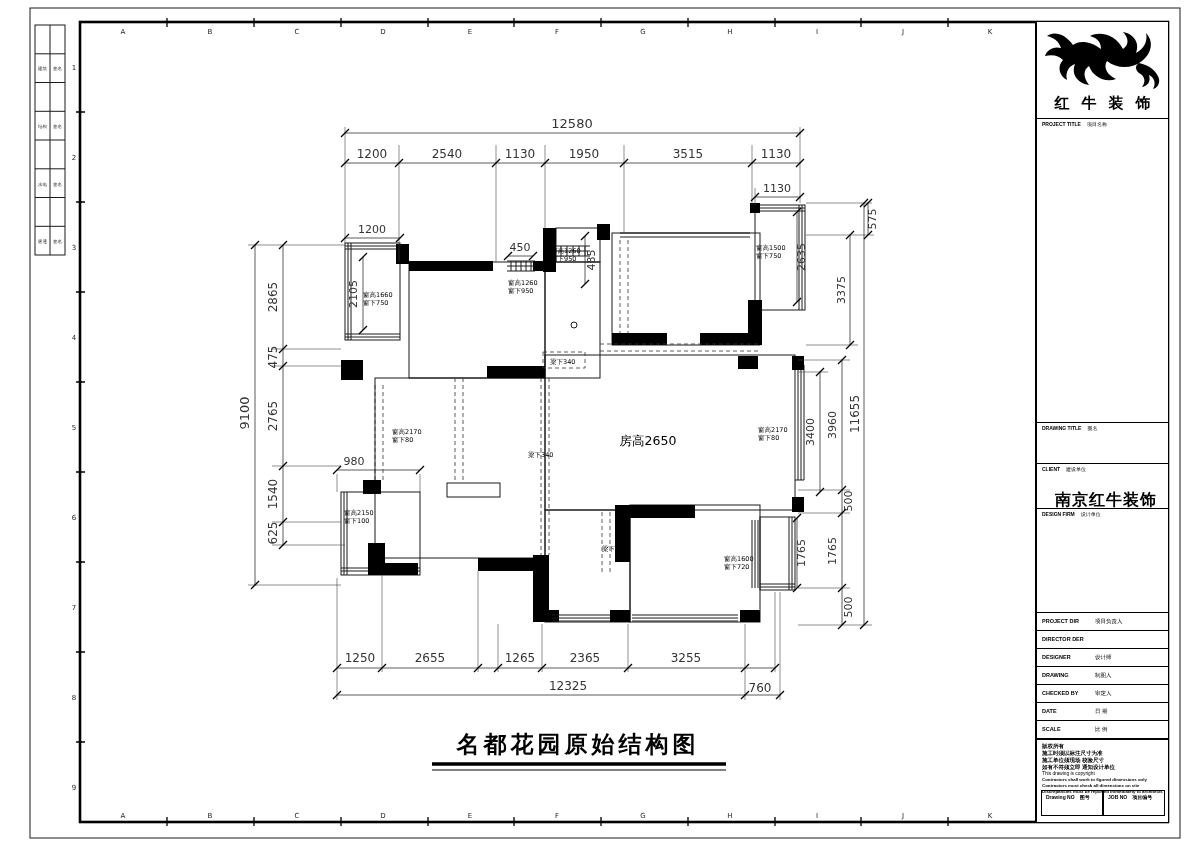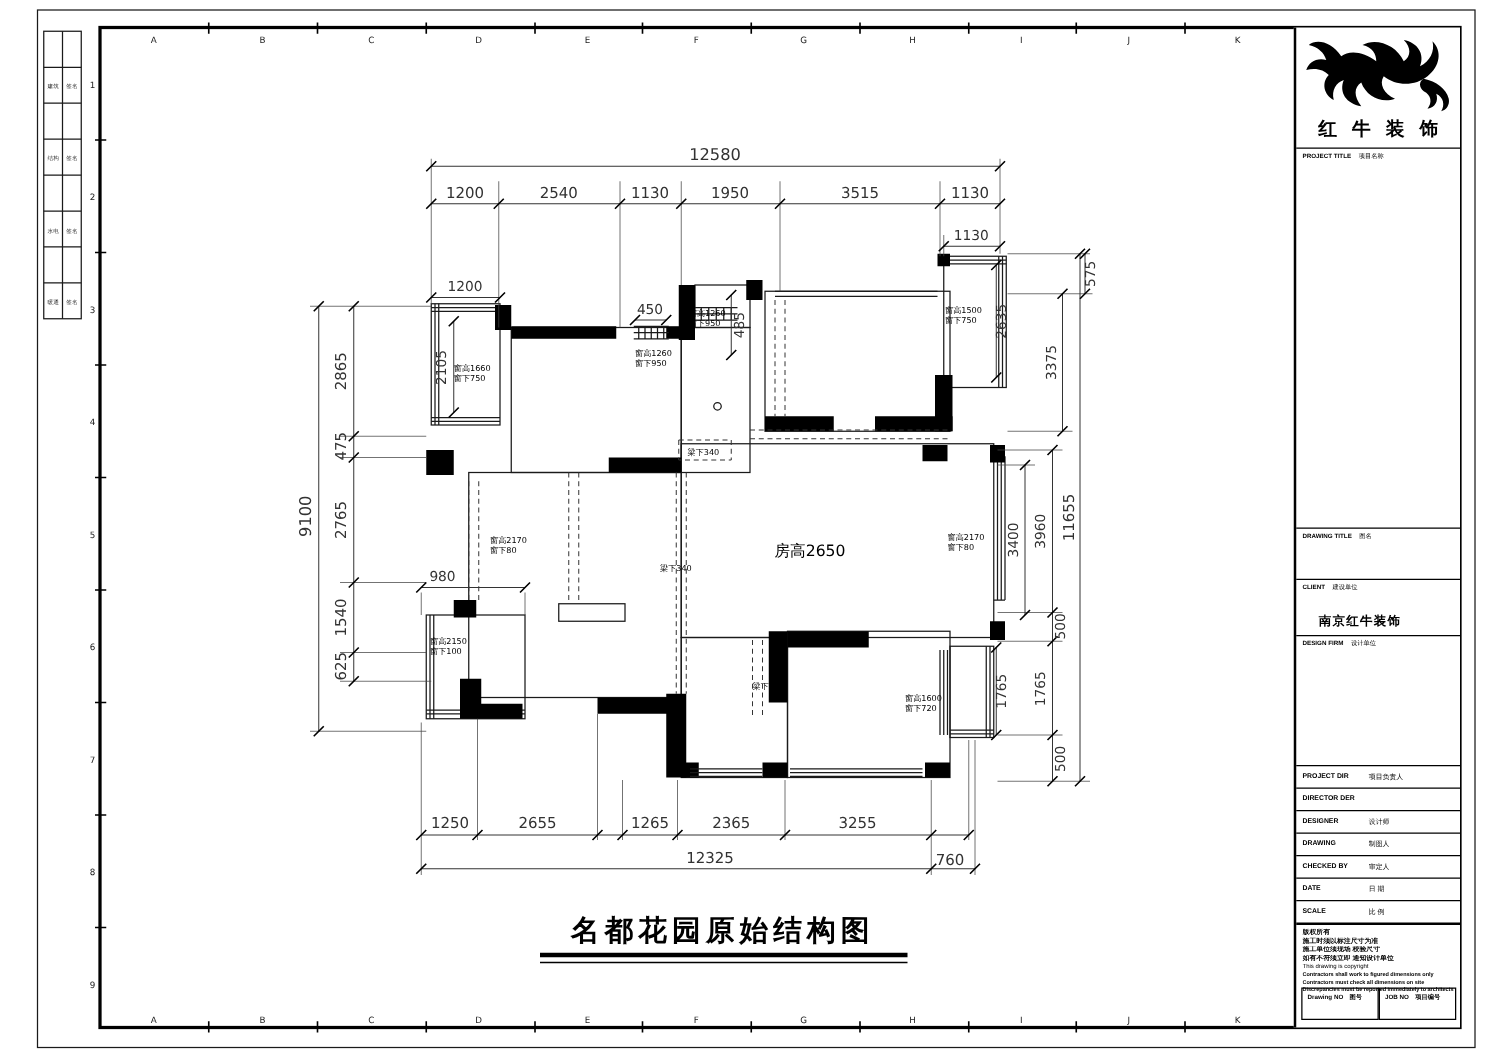--- a/index.html
+++ b/index.html
@@ -23,21 +23,21 @@
   .ttl{font-size:23px;font-weight:bold;letter-spacing:4px;fill:#000;}
 
   
   #tblock{position:absolute;left:1035px;top:22px;width:133px;height:800px;
           border-left:2.5px solid #000;box-sizing:border-box;background:#fff;}
   #tblock .sec{position:absolute;left:0;width:100%;border-top:1px solid #000;box-sizing:border-box;}
   #tblock .seclab{position:absolute;top:2px;left:5px;font-size:5px;color:#000;white-space:nowrap;}
   #tblock .seclab .zh{margin-left:6px;}
   .brandrow{position:absolute;top:72px;left:0;width:100%;text-align:center;
             font-size:15px;font-weight:600;letter-spacing:12px;text-indent:12px;}
-  .firmscript{position:absolute;top:468px;left:18px;font-size:10px;font-weight:600;
+  .firmscript{position:absolute;top:468px;left:18px;font-size:16px;font-weight:600;
               letter-spacing:1px;white-space:nowrap;z-index:3;}
   .inforow{position:absolute;left:0;width:100%;height:18px;border-top:1px solid #000;box-sizing:border-box;}
   .inforow .en{position:absolute;left:5px;top:5px;font-size:5.5px;font-weight:bold;}
   .inforow .zh{position:absolute;left:58px;top:5px;font-size:5.5px;}
   #notes{position:absolute;left:0;top:716px;width:100%;border-top:2px solid #000;box-sizing:border-box;padding:3px 0 0 5px;}
   #notes div{white-space:nowrap;overflow:hidden;}
   .note-zh{font-size:5.5px;line-height:7px;font-weight:bold;}
   .note-en{font-size:4.8px;line-height:6px;}
   .note-en-b{font-size:4.4px;line-height:6px;font-weight:bold;}
   .botbox{position:absolute;top:768px;height:26px;border:1px solid #000;box-sizing:border-box;}

